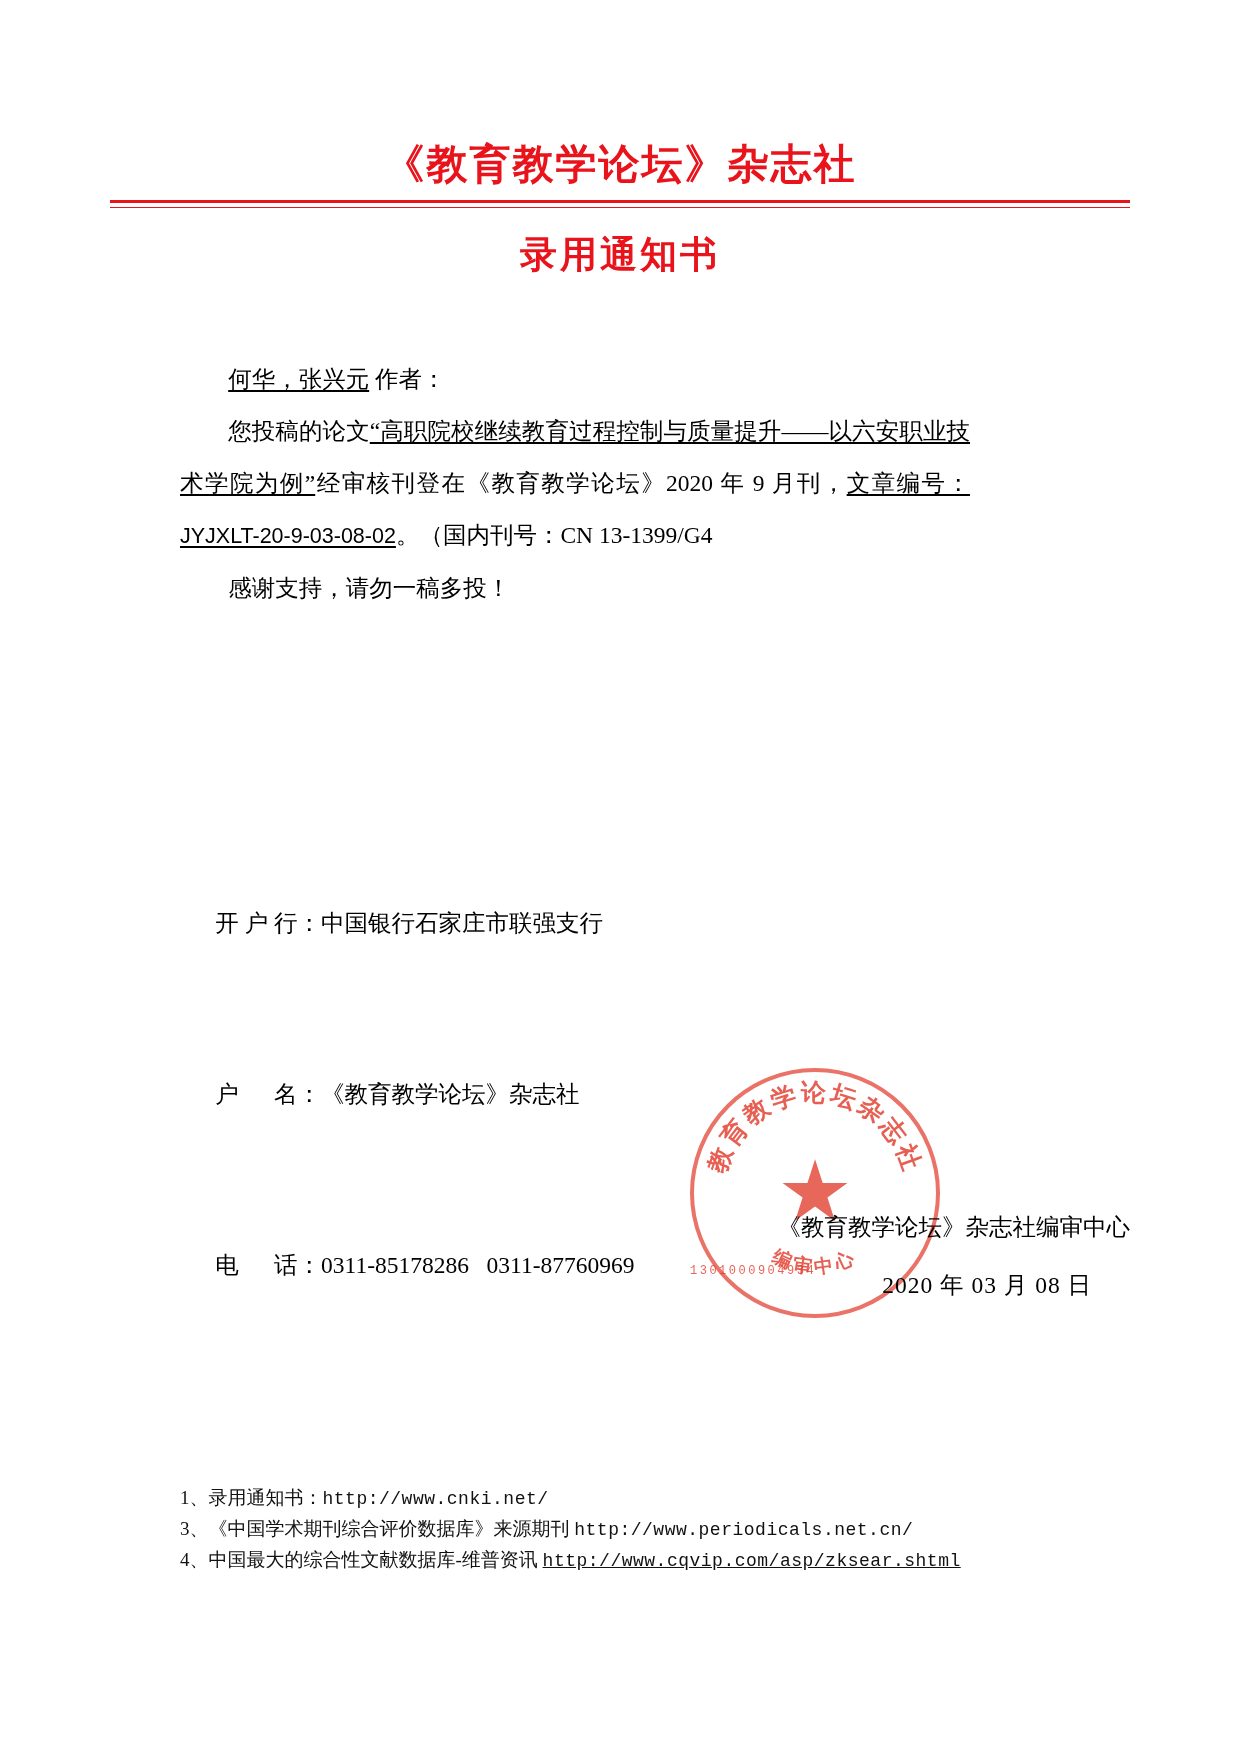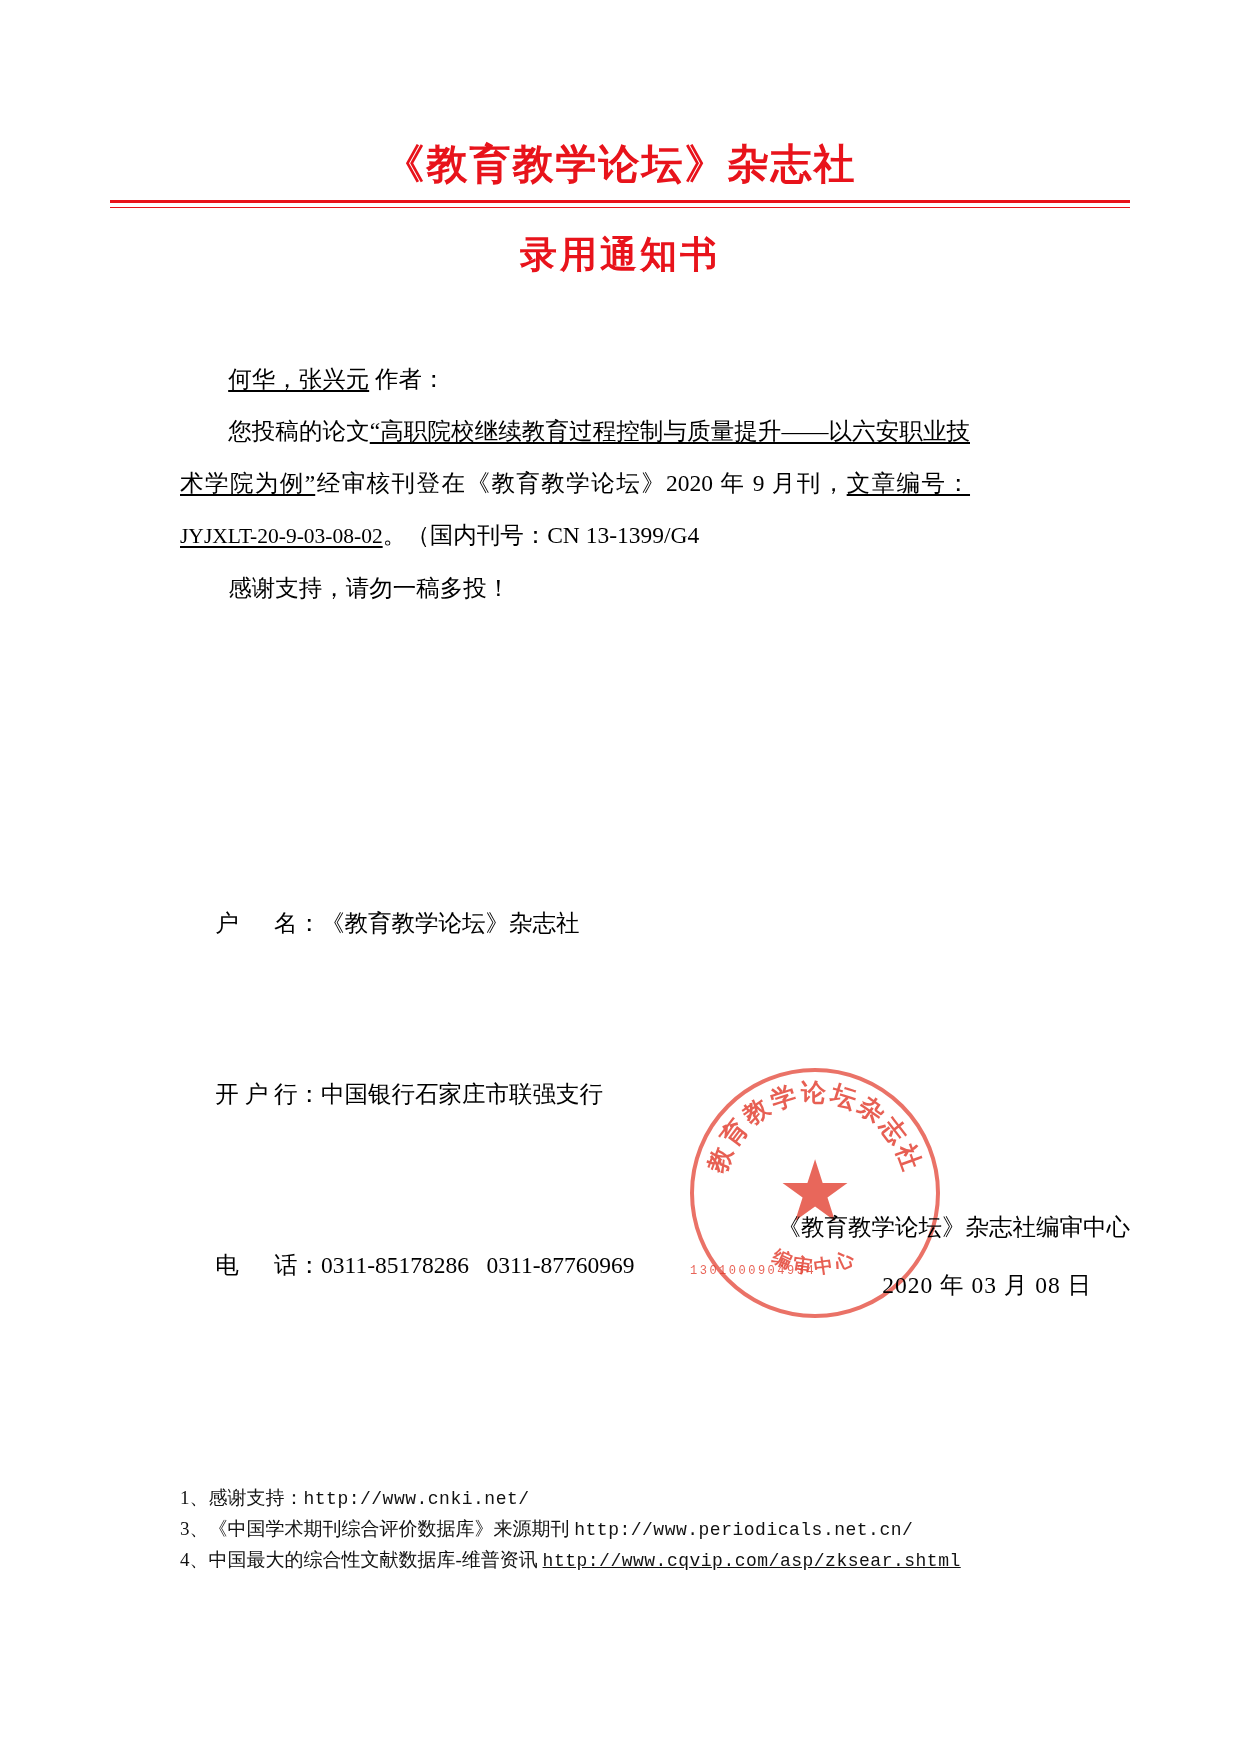--- a/index.html
+++ b/index.html
@@ -64,21 +64,21 @@
     line-height: 52px;
   }
   .indent {
     text-indent: 2.05em;
   }
   .u {
     text-decoration: underline;
     text-underline-offset: 3px;
   }
   .mono {
-    font-family: Liberation Serif, serif;
+    font-family: Liberation Sans, sans-serif;
     font-size: 21.5px;
     letter-spacing: 0px;
   }
   .para {
     margin: 0;
     padding: 0;
   }
   .flow {
     margin: 0;
     padding: 0;
@@ -205,24 +205,24 @@
     </div>
 
 
     <div class="para indent">
       <span>感谢支持，请勿一稿多投！</span>
     </div>
   </div>
 
   <div class="bank-block">
     <div class="bank-row">
+      <span>开 户 行：</span><span>中国银行石家庄市联强支行</span>
+    </div>
+    <div class="bank-row">
       <span>户      名：</span><span>《教育教学论坛》杂志社</span>
-    </div>
-    <div class="bank-row">
-      <span>开 户 行：</span><span>中国银行石家庄市联强支行</span>
     </div>
     <div class="bank-row">
       <span>电      话：</span><span>0311-85178286   0311-87760969</span>
     </div>
   </div>
 
   <div class="stamp">
     <div class="stamp-ring"></div>
     <svg class="stamp-arc" viewBox="0 0 250 250">
       <defs>
@@ -240,21 +240,21 @@
     <div class="stamp-code">1301000904934</div>
   </div>
 
   <div class="signature">
     <div>《教育教学论坛》杂志社编审中心</div>
     <div class="sig-date">2020 年 03 月 08 日</div>
   </div>
 
   <div class="footer">
     <div class="row">
-      <span>1、</span><span>感谢支持：</span><span class="url">http://www.cnki.net/</span>
+      <span>1、</span><span>录用通知书：</span><span class="url">http://www.cnki.net/</span>
     </div>
     <div class="row">
       <span>3、</span><span>《中国学术期刊综合评价数据库》来源期刊 </span><span class="url">http://www.periodicals.net.cn/</span>
     </div>
     <div class="row">
       <span>4、</span><span>中国最大的综合性文献数据库-维普资讯 </span><span class="url url-underline">http://www.cqvip.com/asp/zksear.shtml</span>
     </div>
   </div>
 
 </div>

